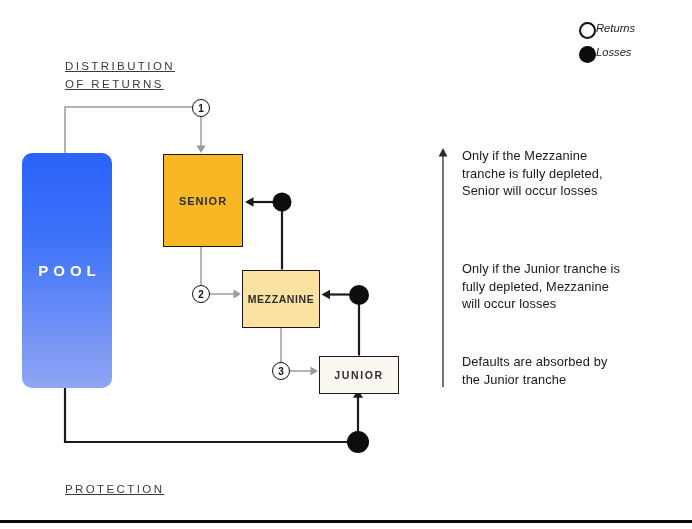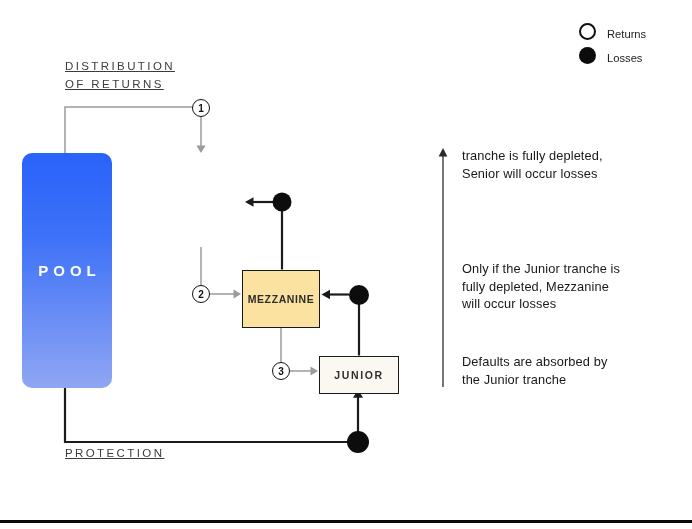--- a/index.html
+++ b/index.html
@@ -43,21 +43,21 @@
     border:1.6px solid #111111;border-radius:50%;background:#ffffff;
     display:flex;align-items:center;justify-content:center;
     font-size:10px;font-weight:600;color:#111111;
   }
   .step-1{left:192px;top:99px;}
   .step-2{left:192px;top:285px;}
   .step-3{left:272px;top:362px;}
 
   
   .legend{position:absolute;z-index:2;left:579px;top:22px;}
-  .legend-row{display:flex;align-items:flex-end;gap:11px;height:18px;margin-bottom:6px;}
+  .legend-row{display:flex;align-items:flex-start;height:18px;margin-bottom:6px;font-style:italic;}
   .legend-dot{width:17px;height:17px;border-radius:50%;box-sizing:border-box;flex:0 0 auto;}
   .legend-dot.hollow{border:2.2px solid #111111;background:#ffffff;}
   .legend-dot.filled{background:#0c0c0c;}
   .legend-label{font-size:11.2px;color:#222222;}
 
   
   .note{
     position:absolute;z-index:2;left:462px;width:212px;
     font-size:12.8px;line-height:17.6px;color:#191919;letter-spacing:.1px;
   }
@@ -123,40 +123,44 @@
     <div class="legend-row">
       <span class="legend-dot filled"></span>
       <span class="legend-label">Losses</span>
     </div>
   </div>
 
   <div class="kicker" style="left:65px;top:57px;">
     <span>DISTRIBUTION</span>
     <span>OF RETURNS</span>
   </div>
-  <div class="kicker" style="left:65px;top:444px;text-align:right;">
+  <div class="kicker" style="left:65px;top:480px;text-align:right;">
     <span>PROTECTION</span>
   </div>
 
   <div class="pool">
     <span class="pool-label">POOL</span>
   </div>
 
+  <div class="tranche senior">
+    <span>SENIOR</span>
+  </div>
   <div class="tranche mezzanine">
     <span>MEZZANINE</span>
   </div>
   <div class="tranche junior">
     <span>JUNIOR</span>
   </div>
 
   <div class="step-circle step-1">1</div>
   <div class="step-circle step-2">2</div>
   <div class="step-circle step-3">3</div>
 
   <div class="note note-senior">
+    <span>Only if the Mezzanine</span>
     <span>tranche is fully depleted,</span>
     <span>Senior will occur losses</span>
   </div>
   <div class="note note-mezzanine">
     <span>Only if the Junior tranche is</span>
     <span>fully depleted, Mezzanine</span>
     <span>will occur losses</span>
   </div>
   <div class="note note-junior">
     <span>Defaults are absorbed by</span>

